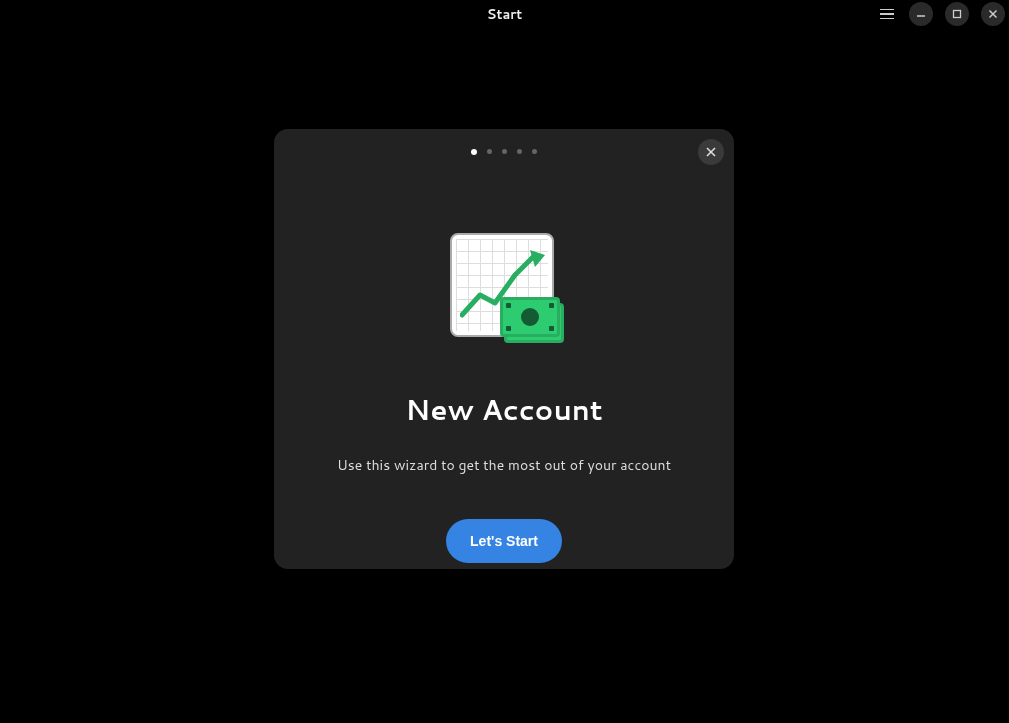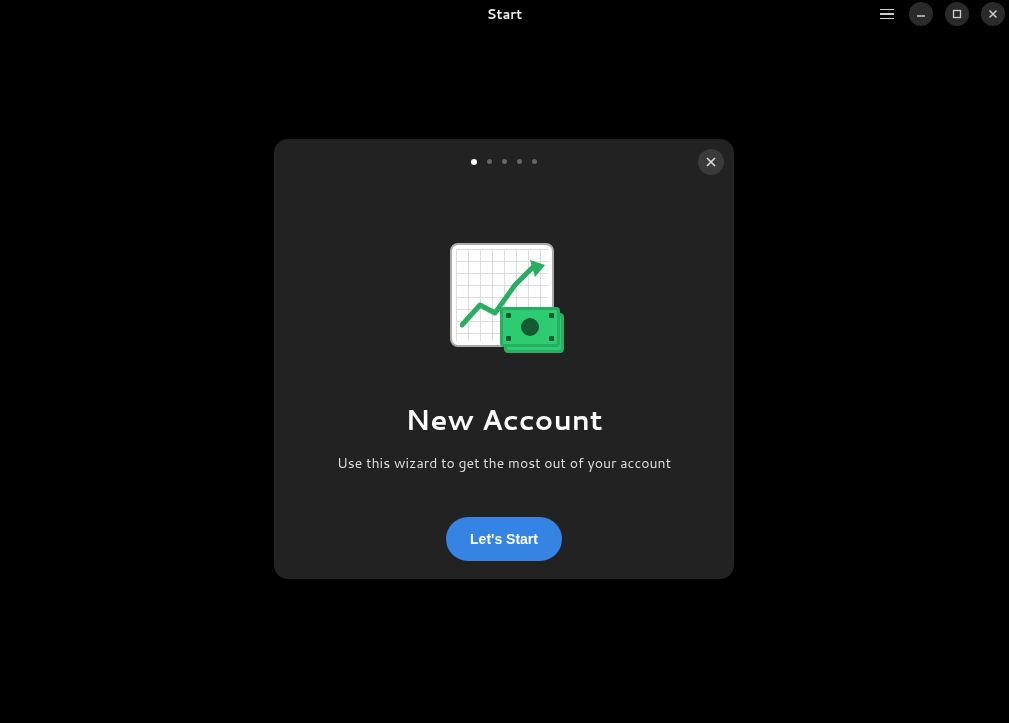--- a/index.html
+++ b/index.html
@@ -63,21 +63,21 @@
     }
     .win-btn svg {
       width: 10px;
       height: 10px;
     }
     .modal {
       position: absolute;
       width: 460px;
       height: 440px;
       left: 274px;
-      top: 139px;
+      top: 129px;
       background: #222222;
       border-radius: 14px;
       display: flex;
       flex-direction: column;
       align-items: center;
       box-shadow: 0 8px 32px rgba(0,0,0,0.6);
     }
     .pagination {
       display: flex;
       gap: 10px;
@@ -188,21 +188,21 @@
     .bc-tr { top: 3px; right: 3px; }
     .bc-bl { bottom: 3px; left: 3px; }
     .bc-br { bottom: 3px; right: 3px; }
     .modal-title {
       margin-top: 48px;
       font-size: 28px;
       font-weight: 800;
       color: #ffffff;
     }
     .modal-subtitle {
-      margin-top: 14px;
+      margin-top: 26px;
       font-size: 14px;
       color: #dddddd;
       font-weight: 400;
     }
     .start-btn {
       margin-top: 44px;
       background: #3584e4;
       color: #ffffff;
       font-weight: 700;
       font-size: 14px;

